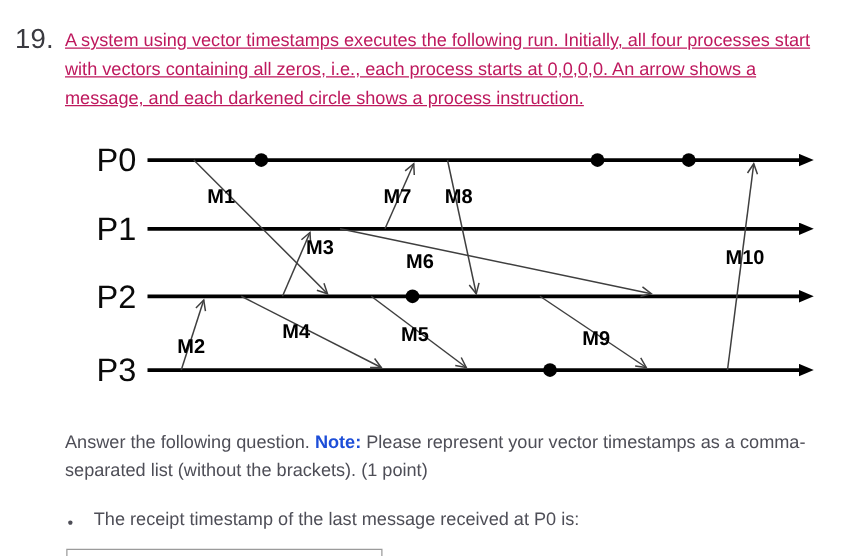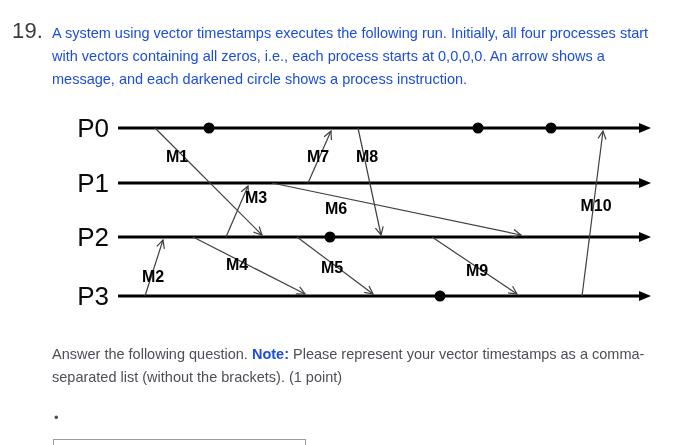--- a/index.html
+++ b/index.html
@@ -3,21 +3,21 @@
 <meta charset="utf-8">
 <style>
   * { margin:0; padding:0; box-sizing:border-box; }
   html,body { width:683px; height:445px; background:#ffffff; overflow:hidden;
               font-family:"Liberation Sans","DejaVu Sans",sans-serif; }
   body { position:relative; }
 
   .qnum { position:absolute; left:12px; top:18px; font-size:22px; color:#3a3a40;
           letter-spacing:0.2px;text-align:center; }
   .qtext { position:absolute; left:52px; top:22px; width:600px; font-size:14.5px;
-           line-height:23px; color:#1d4ed8; }
+           line-height:23px; color:#be185d;text-decoration:underline; }
 
   #diagram-svg { position:absolute; left:0; top:0; pointer-events:none; }
   .timeline { stroke:#000000; stroke-width:3; }
   .proc-label { font-family:"Liberation Sans",sans-serif; font-size:26px; fill:#0a0a0a; }
   .msg { stroke:#3f3f3f; stroke-width:1.2; fill:none; }
   .msg-label { font-family:"Liberation Sans",sans-serif; font-size:16px; font-weight:700;
                fill:#000000; }
   .dot { fill:#000000; }
 
   .instr { position:absolute; left:52px; top:343px; width:600px; font-size:14.5px;
@@ -83,15 +83,16 @@
       <circle cx="440" cy="296" r="5.5" class="dot"></circle>
     </g>
 </svg>
 
 <div class="instr">
   <span>Answer the following question. </span><b>Note:</b><span> Please represent your vector timestamps as a comma-separated list (without the brackets). (1 point)</span>
 </div>
 
 <div class="bullet-row">
   <span class="bullet-glyph">•</span>
+  <span>The receipt timestamp of the last message received at P0 is:</span>
 </div>
 
 <input class="answer-input" type="text" placeholder="" style="">
 
 </body></html>

